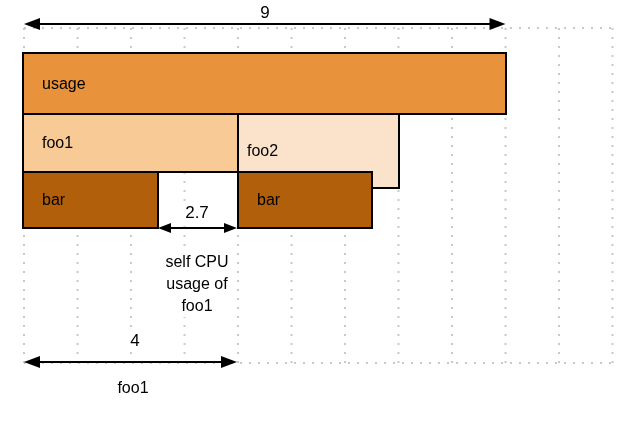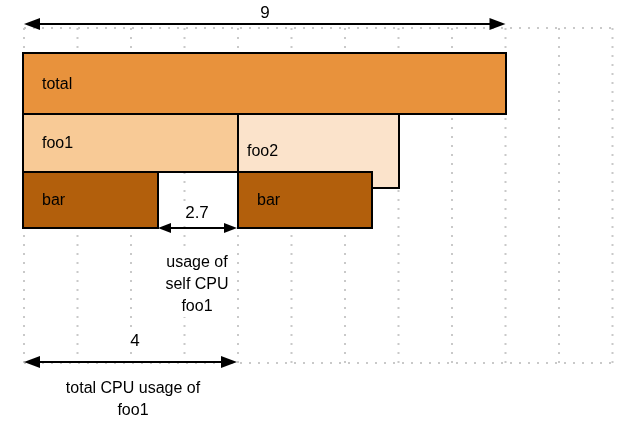--- a/index.html
+++ b/index.html
@@ -54,21 +54,21 @@
       <line x1="452" y1="28" x2="452" y2="363"></line>
       <line x1="505.5" y1="28" x2="505.5" y2="363"></line>
       <line x1="559" y1="28" x2="559" y2="363"></line>
       <line x1="612.5" y1="28" x2="612.5" y2="363"></line>
       <line x1="24" y1="28" x2="613" y2="28"></line>
       <line x1="24" y1="363" x2="613" y2="363"></line>
     </g>
   </svg>
 
   <div class="frame frame-main">
-    <span>total</span>
+    <span>usage</span>
   </div>
   <div class="frame frame-foo1">
     <span>foo1</span>
   </div>
   <div class="frame frame-foo2">
     <span>foo2</span>
   </div>
   <div class="frame frame-bar-left">
     <span>bar</span>
   </div>
@@ -97,25 +97,24 @@
         <polygon points="237,362 221,356 221,368" style="stroke:none"></polygon>
       </g>
     </g>
   </svg>
 
   <div class="label measure-value lbl-9">9</div>
 
   <div class="label measure-value lbl-15">2.7</div>
 
   <div class="label caption cap-self">
+    <span>self CPU</span>
     <span>usage of</span>
-    <span>self CPU</span>
     <span>foo1</span>
   </div>
 
   <div class="label measure-value lbl-4">4</div>
 
   <div class="label caption cap-total">
-    <span>total CPU usage of</span>
     <span>foo1</span>
   </div>
 
 </div>
 
 </body></html>

